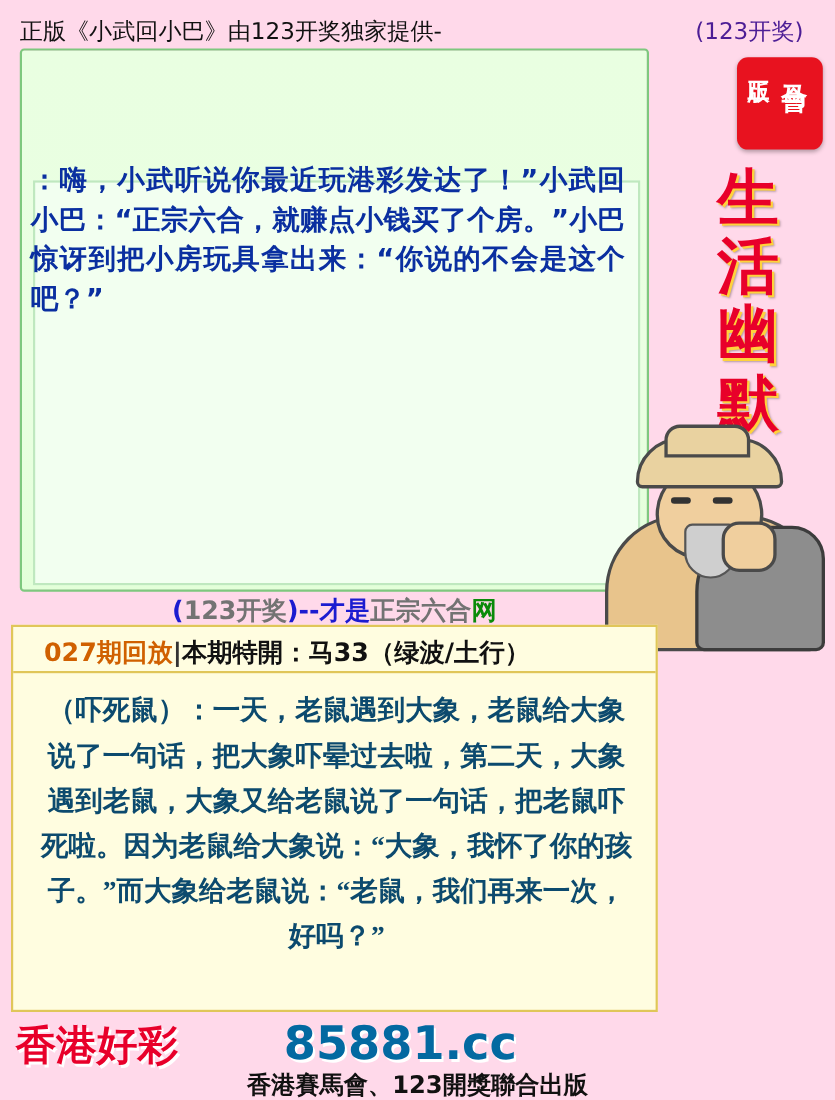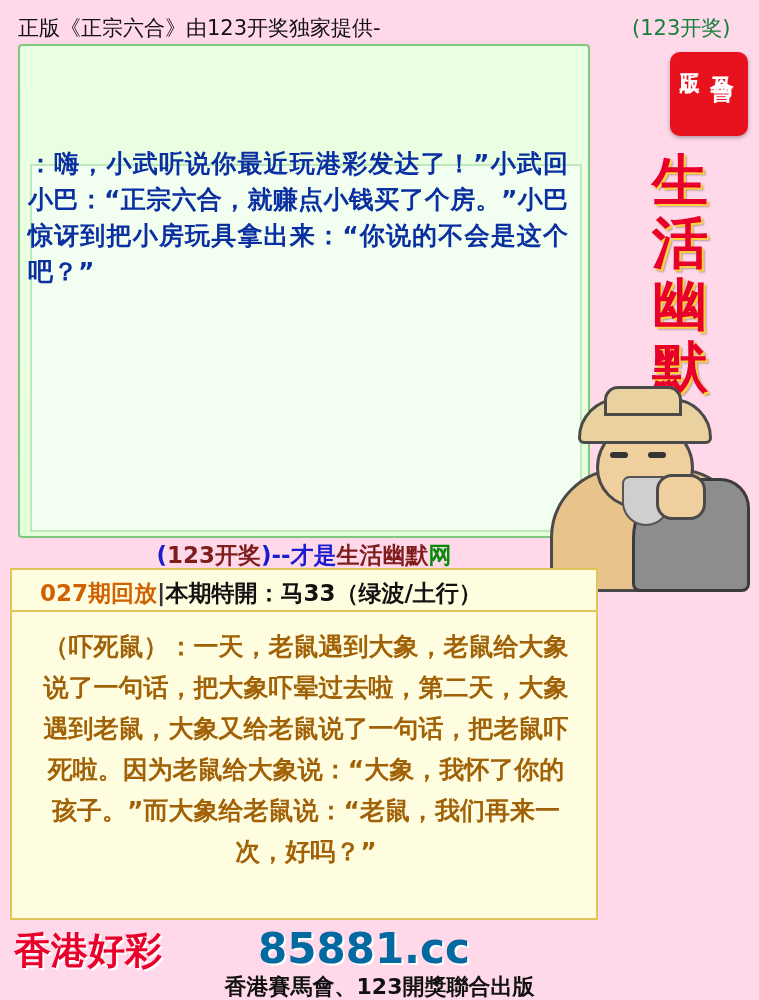--- a/index.html
+++ b/index.html
@@ -17,21 +17,21 @@
     position:absolute;top:8px;left:0;width:759px;height:34px;
     background:#ffd9ea;
   }
   .top-left{
     position:absolute;left:18px;top:6px;
     font-size:21px;color:#111;letter-spacing:0px;
     white-space:nowrap;
   }
   .top-right{
     position:absolute;left:632px;top:6px;
-    font-size:21px;color:#15803d;white-space:nowrap;
+    font-size:21px;color:#4c1d95;white-space:nowrap;
   }
 
   
   .green-panel{
     position:absolute;left:18px;top:44px;width:572px;height:494px;
     background:linear-gradient(180deg,#e9ffe1 0%,#eaffe2 60%,#e3ffd9 100%);
     border:2px solid #7ec87e;
     border-radius:4px;
     box-sizing:border-box;
   }
@@ -88,21 +88,21 @@
     text-align:justify;
   }
 
   
   .caption{
     position:absolute;left:18px;top:540px;width:572px;
     text-align:center;
     font-size:23px;font-weight:bold;color:#7a2fa8;
     white-space:nowrap;
   }
-  .caption .red{color:#7f1d1d;}
+  .caption .red{color:#737373;}
   .caption .blue{color:#1b1bd0;}
   .caption .green{color:#0a8a0a;}
 
   
   .vert-title{
     position:absolute;left:620px;top:150px;width:120px;
     text-align:center;
   }
   .vert-title span{
     display:block;
@@ -191,22 +191,23 @@
   }
   .yh-text{
     position:absolute;left:28px;top:8px;
     font-size:23px;font-weight:bold;color:#d06000;
     white-space:nowrap;
   }
   .yh-text .sep{color:#333;}
   .yh-text .black{color:#111;}
   .yellow-body{
     position:absolute;left:24px;top:56px;width:540px;
-    font-size:25px;line-height:41px;color:#a16207;font-weight:bold;
-    text-align:center;
+    font-size:25px;line-height:41px;color:#0c4a6e;font-weight:bold;
+    text-align:center;
+    font-family:Liberation Serif, serif;
   }
 
   
   .wm{
     position:absolute;left:8px;top:926px;width:740px;height:44px;
     white-space:nowrap;
     text-align:right;
   }
   .wm .hk{
     position:absolute;left:6px;top:0px;
@@ -225,33 +226,33 @@
     font-size:22px;font-weight:bold;color:#111;
     white-space:nowrap;
   }
 </style>
 </head>
 <body>
 
 <div class="page">
 
   <div class="top-bar">
-    <div class="top-left">正版《正宗六合》由123开奖独家提供-</div>
+    <div class="top-left">正版《小武回小巴》由123开奖独家提供-</div>
     <div class="top-right">(123开奖)</div>
   </div>
 
   <div class="green-panel">
     <div class="green-inner"></div>
   </div>
 
 
   <div class="joke-text">：嗨，小武听说你最近玩港彩发达了！”小武回小巴：“正宗六合，就赚点小钱买了个房。”小巴惊讶到把小房玩具拿出来：“你说的不会是这个吧？”</div>
 
   <div class="caption">
-    <span class="blue">(</span><span class="red">123开奖</span><span class="blue">)--</span><span class="blue">才是</span><span class="red">生活幽默</span><span class="green">网</span>
+    <span class="blue">(</span><span class="red">123开奖</span><span class="blue">)--</span><span class="blue">才是</span><span class="red">正宗六合</span><span class="green">网</span>
   </div>
 
   <div class="seal">
     <div class="s-col s1">正版</div>
     <div class="s-col s2">马會</div>
   </div>
 
   <div class="vert-title">
     <span>生</span>
     <span>活</span>

